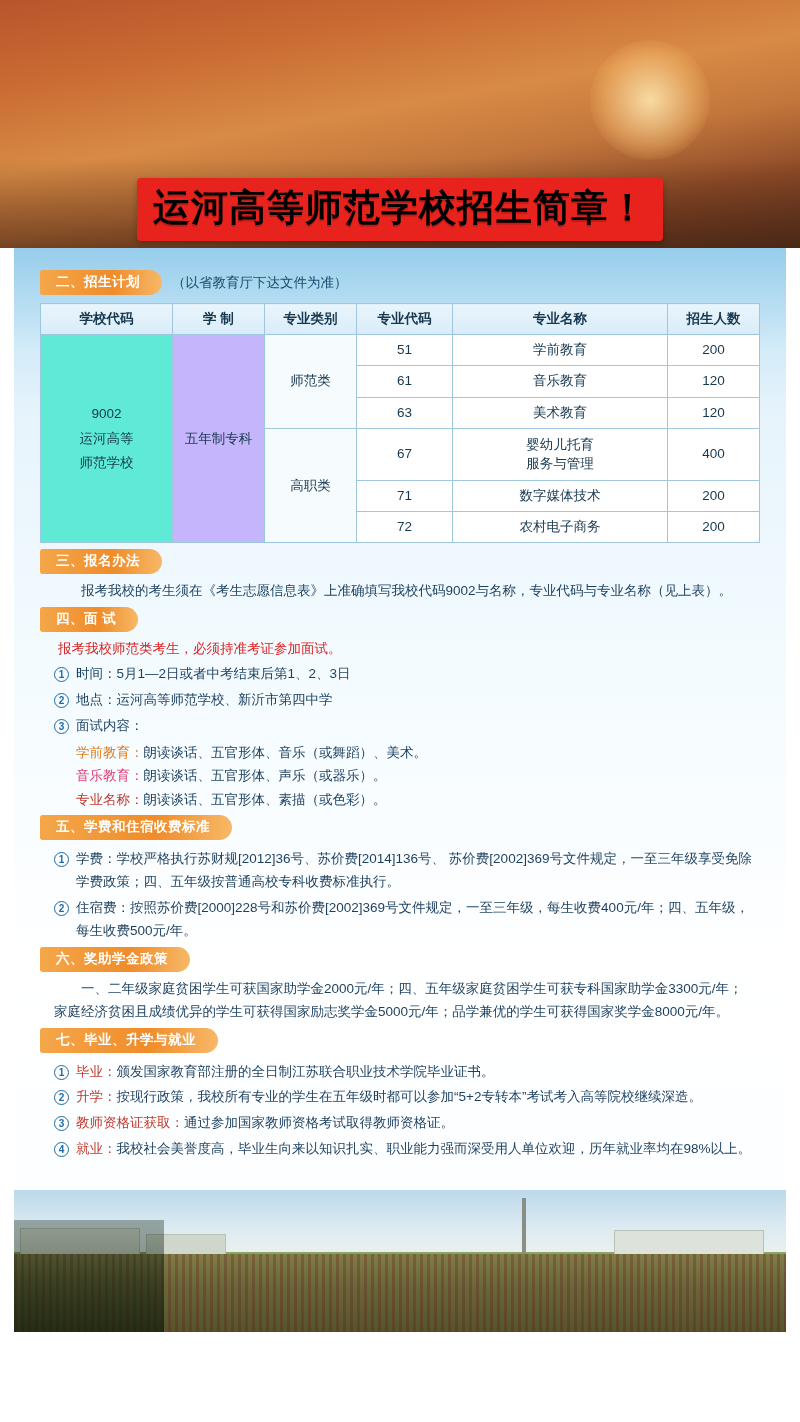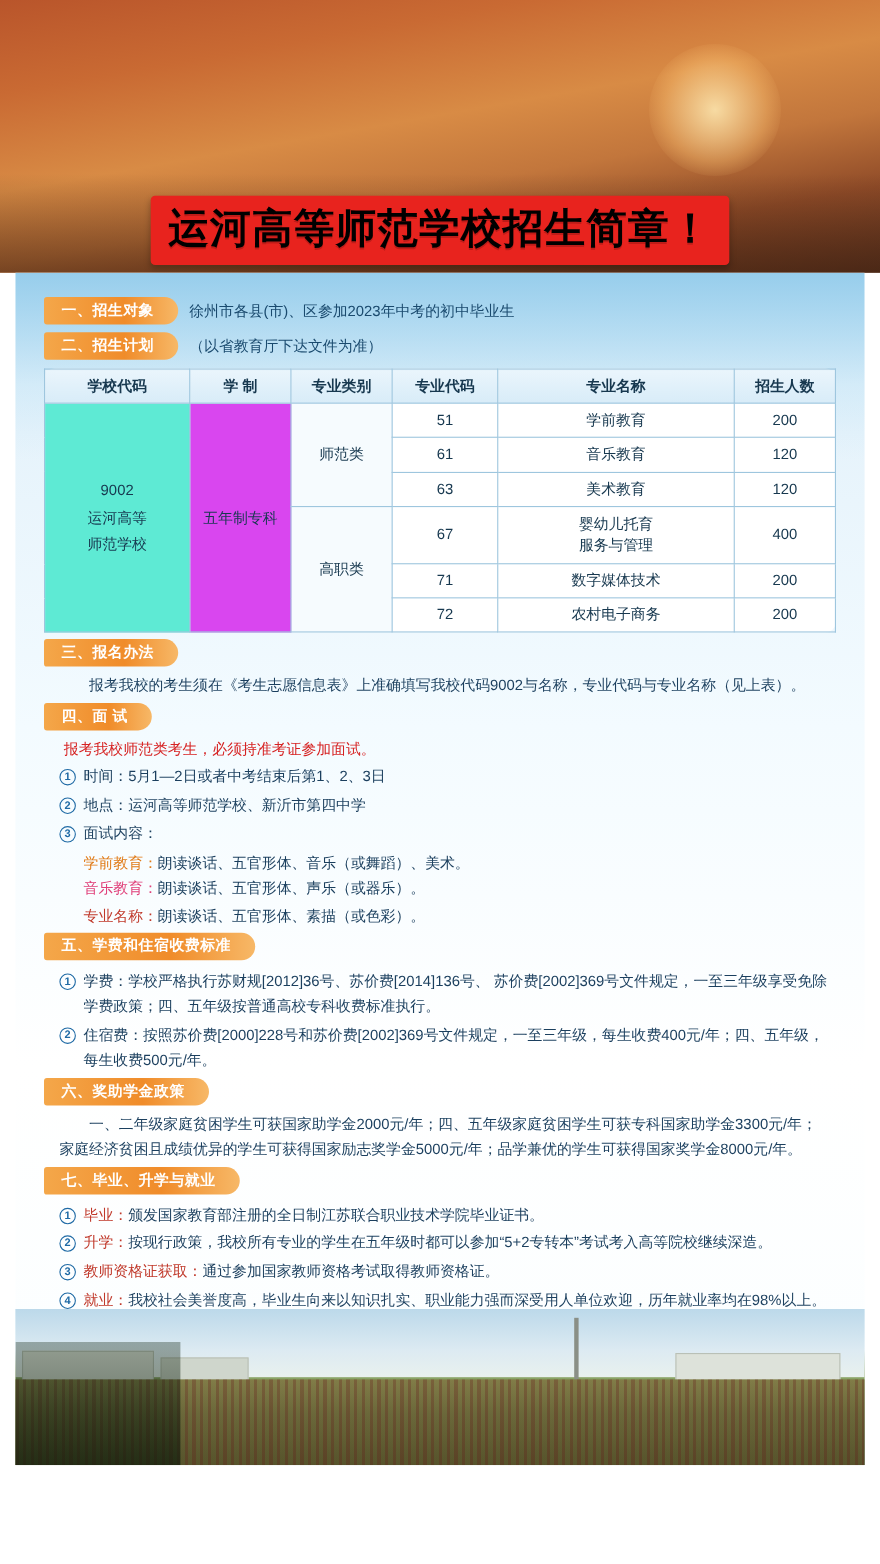--- a/index.html
+++ b/index.html
@@ -103,21 +103,21 @@
   table.plan thead th {
     background: linear-gradient(180deg,#eaf5fc 0%, #d8ecf8 100%);
     font-weight: bold;
     height: 30px;
   }
   table.plan td.school {
     width: 132px;
     background: #5eead4;
     line-height: 1.8;
   }
-  table.plan td.sys { width: 92px; background: #d946ef; }
+  table.plan td.sys { width: 92px; background: #c4b5fd; }
   table.plan td.cat { width: 92px; background: #f6fbfe; }
   table.plan td.code { width: 96px; }
   table.plan td.num { width: 92px; }
   
   .li { display: flex; align-items: flex-start; gap: 7px; margin: 3px 0; }
   .cnum {
     flex: 0 0 auto;
     width: 15px; height: 15px; margin-top: 4px;
     border: 1px solid #1f6aa5;
     border-radius: 50%;
@@ -189,24 +189,20 @@
   <div class="top-band">
     <div class="sun"></div>
   </div>
   <div class="title-wrap">
     <span class="main-title">运河高等师范学校招生简章！</span>
   </div>
 
   <div class="poster">
     <div class="content">
 
-      <div class="row-inline">
-        <span class="pill">一、招生对象</span>
-        <span class="txt">徐州市各县(市)、区参加2023年中考的初中毕业生</span>
-      </div>
 
       <div class="row-inline">
         <span class="pill">二、招生计划</span>
         <span class="txt">（以省教育厅下达文件为准）</span>
       </div>
 
       <table class="plan">
         <thead>
           <tr>
             <th>学校代码</th>

